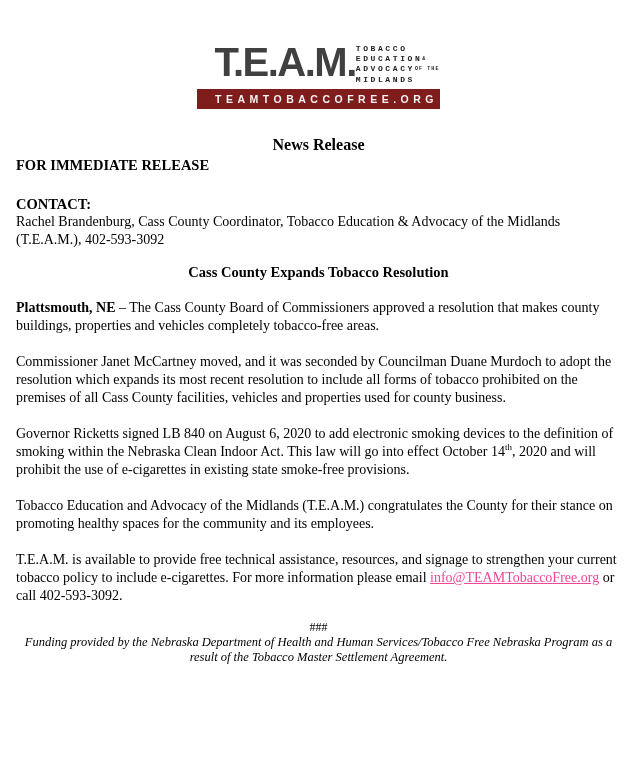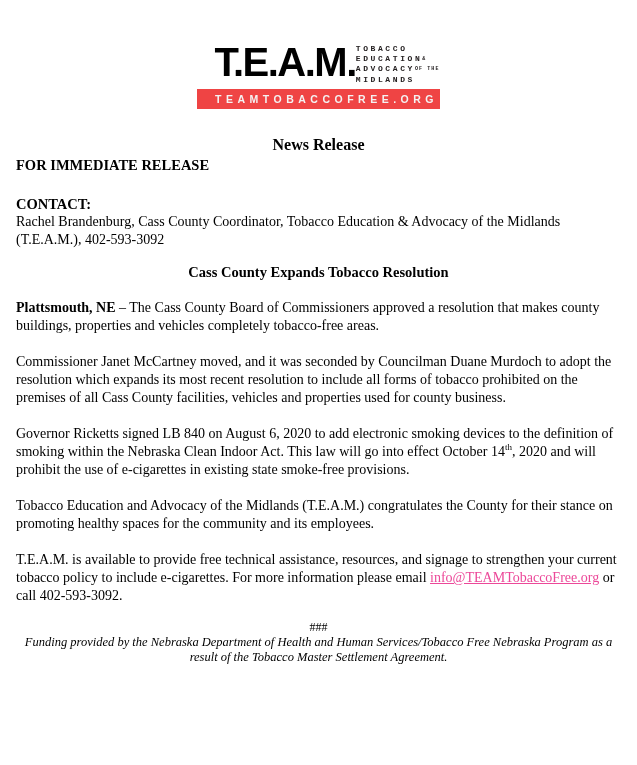--- a/index.html
+++ b/index.html
@@ -12,31 +12,31 @@
     -webkit-font-smoothing: antialiased;
   }
   .page { padding: 0 16px; }
 
   
   .logo { width: fit-content; margin: 42px auto 0; }
   .logo-row { display: flex; align-items: flex-start; }
   .acr {
     font-family: "Liberation Sans", sans-serif;
     font-weight: bold; font-size: 40px; line-height: 1;
-    letter-spacing: -1.5px; color: #000000; margin-left: 17px;
+    letter-spacing: -1.5px; color: #404040; margin-left: 17px;
   }
   .tag {
     margin-top: 2px;
     font-family: Liberation Mono, monospace;
     font-weight: bold; font-size: 8px; letter-spacing: 2.6px;
     line-height: 9.5px; color: #262223; white-space: nowrap;
   }
   .tag .sm { font-size: 5px; letter-spacing: 1.1px; vertical-align: 1px; }
   .bar {
-    margin-top: 5px; background: #ef4444; color: #f4f2f2;
+    margin-top: 5px; background: #7f1d1d; color: #f4f2f2;
     font-family: "Liberation Sans", sans-serif; font-weight: bold;
     font-size: 10.5px; letter-spacing: 4.5px; text-align: center;
     padding: 4px 0 4px 16px;
   }
 
   
   .title   { text-align: center; font-weight: bold; font-size: 16px;  line-height: 18px; margin: 27px 0 0; }
   .release { font-weight: bold; font-size: 14.5px; line-height: 18px; margin: 2px 0 0; }
   .contact-label { font-weight: bold; font-size: 14.5px; line-height: 18px; margin: 21px 0 0; }
   .contact-info  { font-size: 14px; line-height: 18px; margin: 0; max-width: 575px; }

